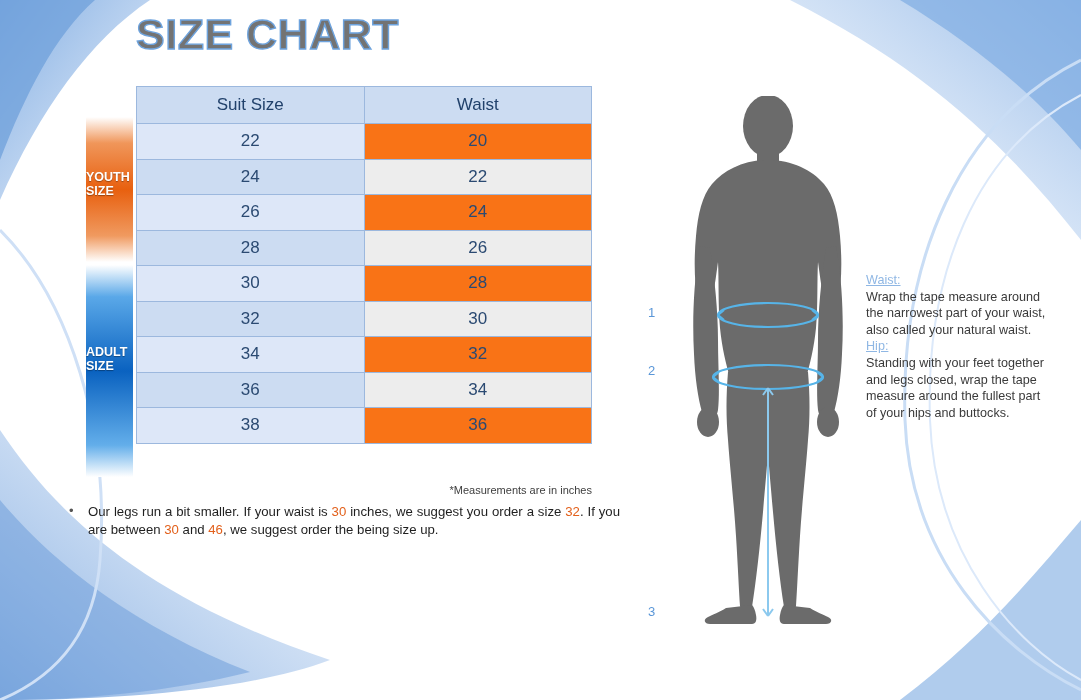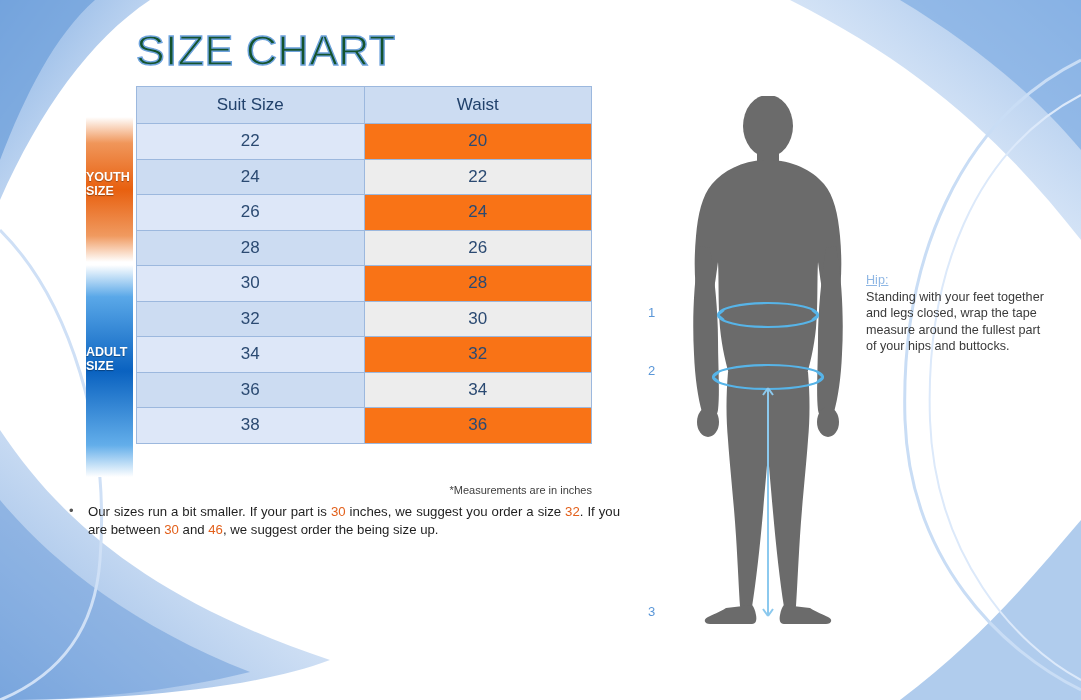--- a/index.html
+++ b/index.html
@@ -27,25 +27,25 @@
     inset: 0;
     width: 1081px;
     height: 700px;
     pointer-events: none;
   }
 
   
   .title {
     position: absolute;
     left: 136px;
-    top: 26px;
+    top: 10px;
     font-size: 43px;
-    font-weight: normal;
+    font-weight: bold;
     letter-spacing: 0.5px;
-    color: #14532d;
+    color: #737373;
     -webkit-text-stroke: 1.4px #6ea3dd;
     font-family: "Liberation Sans", sans-serif;
   }
 
   
   .table-wrap {
     position: absolute;
     left: 136px;
     top: 86px;
     width: 456px;
@@ -284,21 +284,21 @@
             <td class="col-left">38</td>
             <td class="col-right">36</td>
           </tr>
         </tbody>
     </table>
   </div>
 
   <div class="measure-note">*Measurements are in inches</div>
 
   <div class="bullets" id="bullets">
-      <div class="bullet"><span>Our sizes run a bit smaller.  If your part is </span><span class="hl">30</span><span> inches, we suggest you order a size </span><span class="hl">32</span><span>.  If you are between </span><span class="hl">30</span><span> and </span><span class="hl">46</span><span>, we suggest order the being size up.</span></div>
+      <div class="bullet"><span>Our legs run a bit smaller.  If your waist is </span><span class="hl">30</span><span> inches, we suggest you order a size </span><span class="hl">32</span><span>.  If you are between </span><span class="hl">30</span><span> and </span><span class="hl">46</span><span>, we suggest order the being size up.</span></div>
     </div>
 
   <div class="figure">
     <svg width="260" height="540" viewBox="0 0 260 540">
       <g fill="#6b6b6b">
 
         <ellipse cx="128" cy="30" rx="25" ry="31"></ellipse>
 
         <rect x="117" y="55" width="22" height="16"></rect>
 
@@ -361,17 +361,19 @@
         <path d="M128,520 L123,513 M128,520 L133,513" fill="none" stroke="#8cc9ee" stroke-width="2"></path>
       </g>
     </svg>
   </div>
 
   <div class="num-label num1">1</div>
   <div class="num-label num2">2</div>
   <div class="num-label num3">3</div>
 
   <div class="meas-text">
+    <div class="meas-head">Waist:</div>
+    <div>Wrap the tape measure around the narrowest part of your waist, also called your natural waist.</div>
     <div class="meas-head">Hip:</div>
     <div>Standing with your feet together and legs closed, wrap the tape measure around the fullest part of your hips and buttocks.</div>
   </div>
 
 </div>
 
 </body></html>

